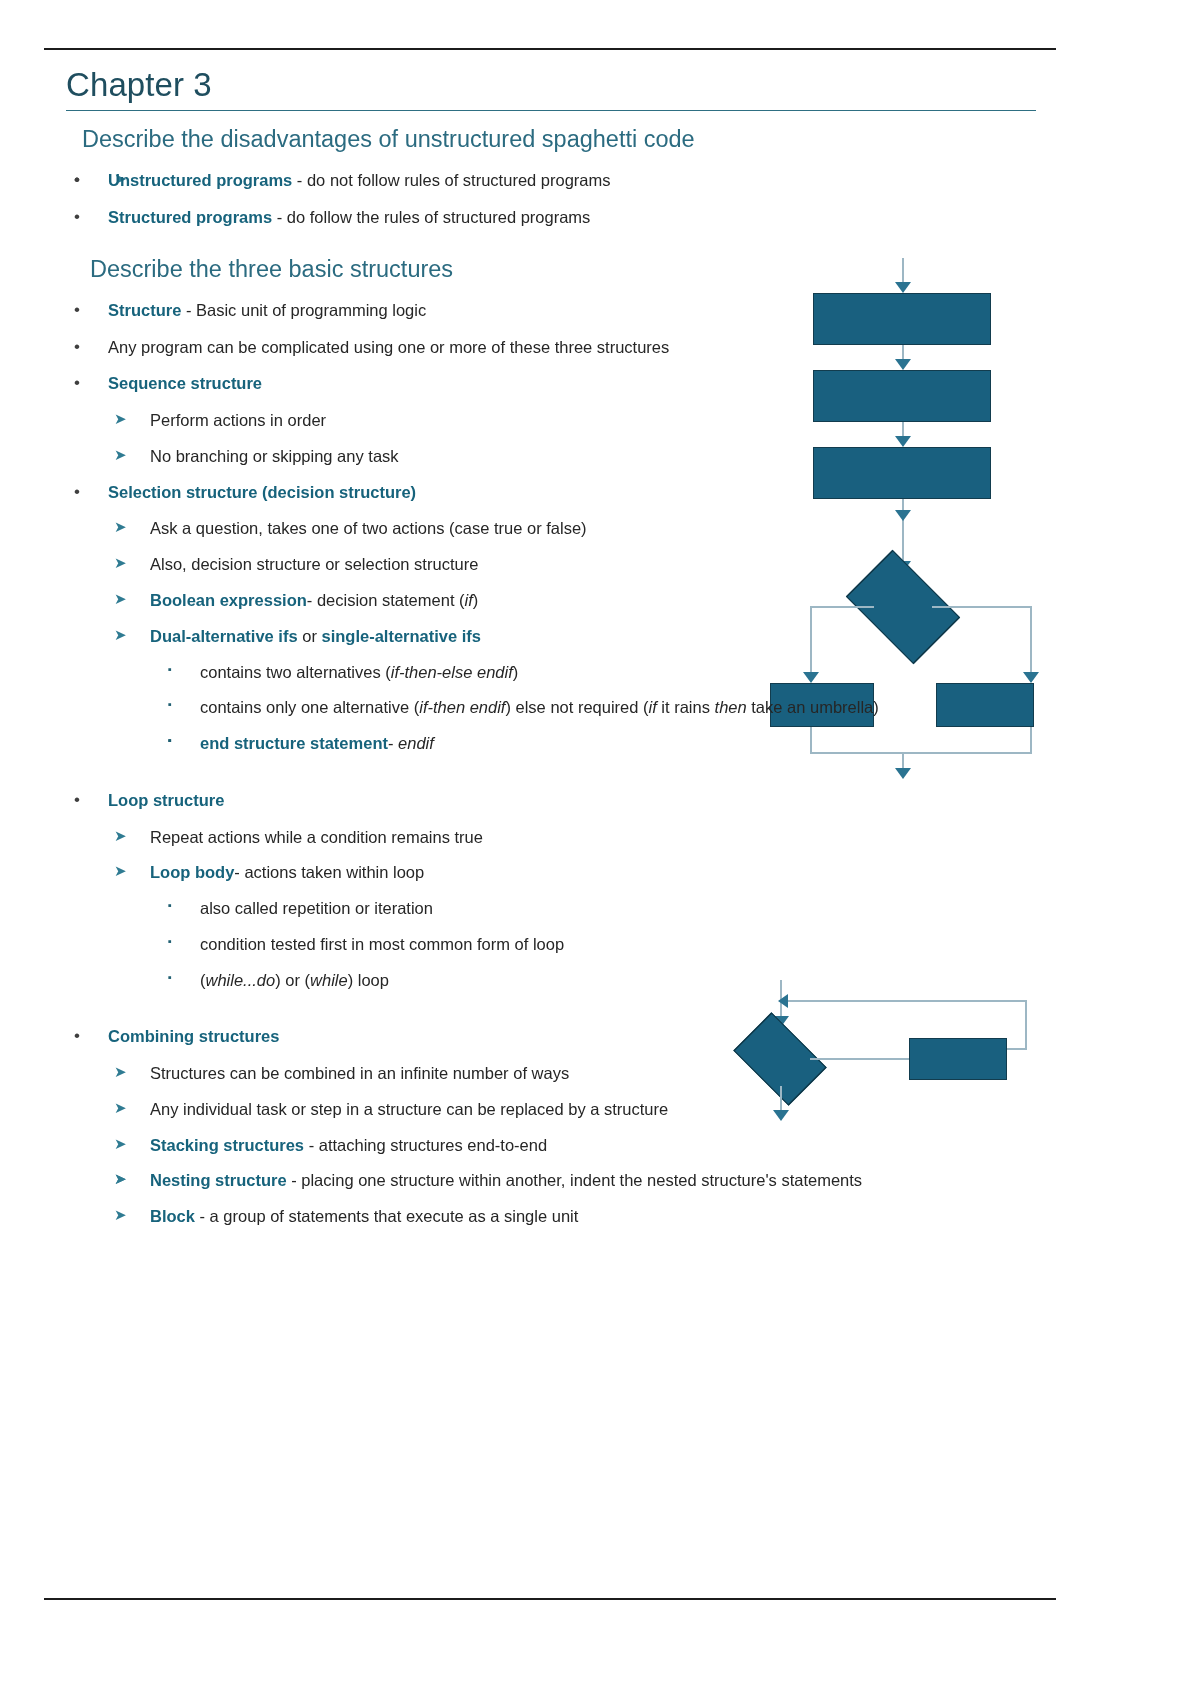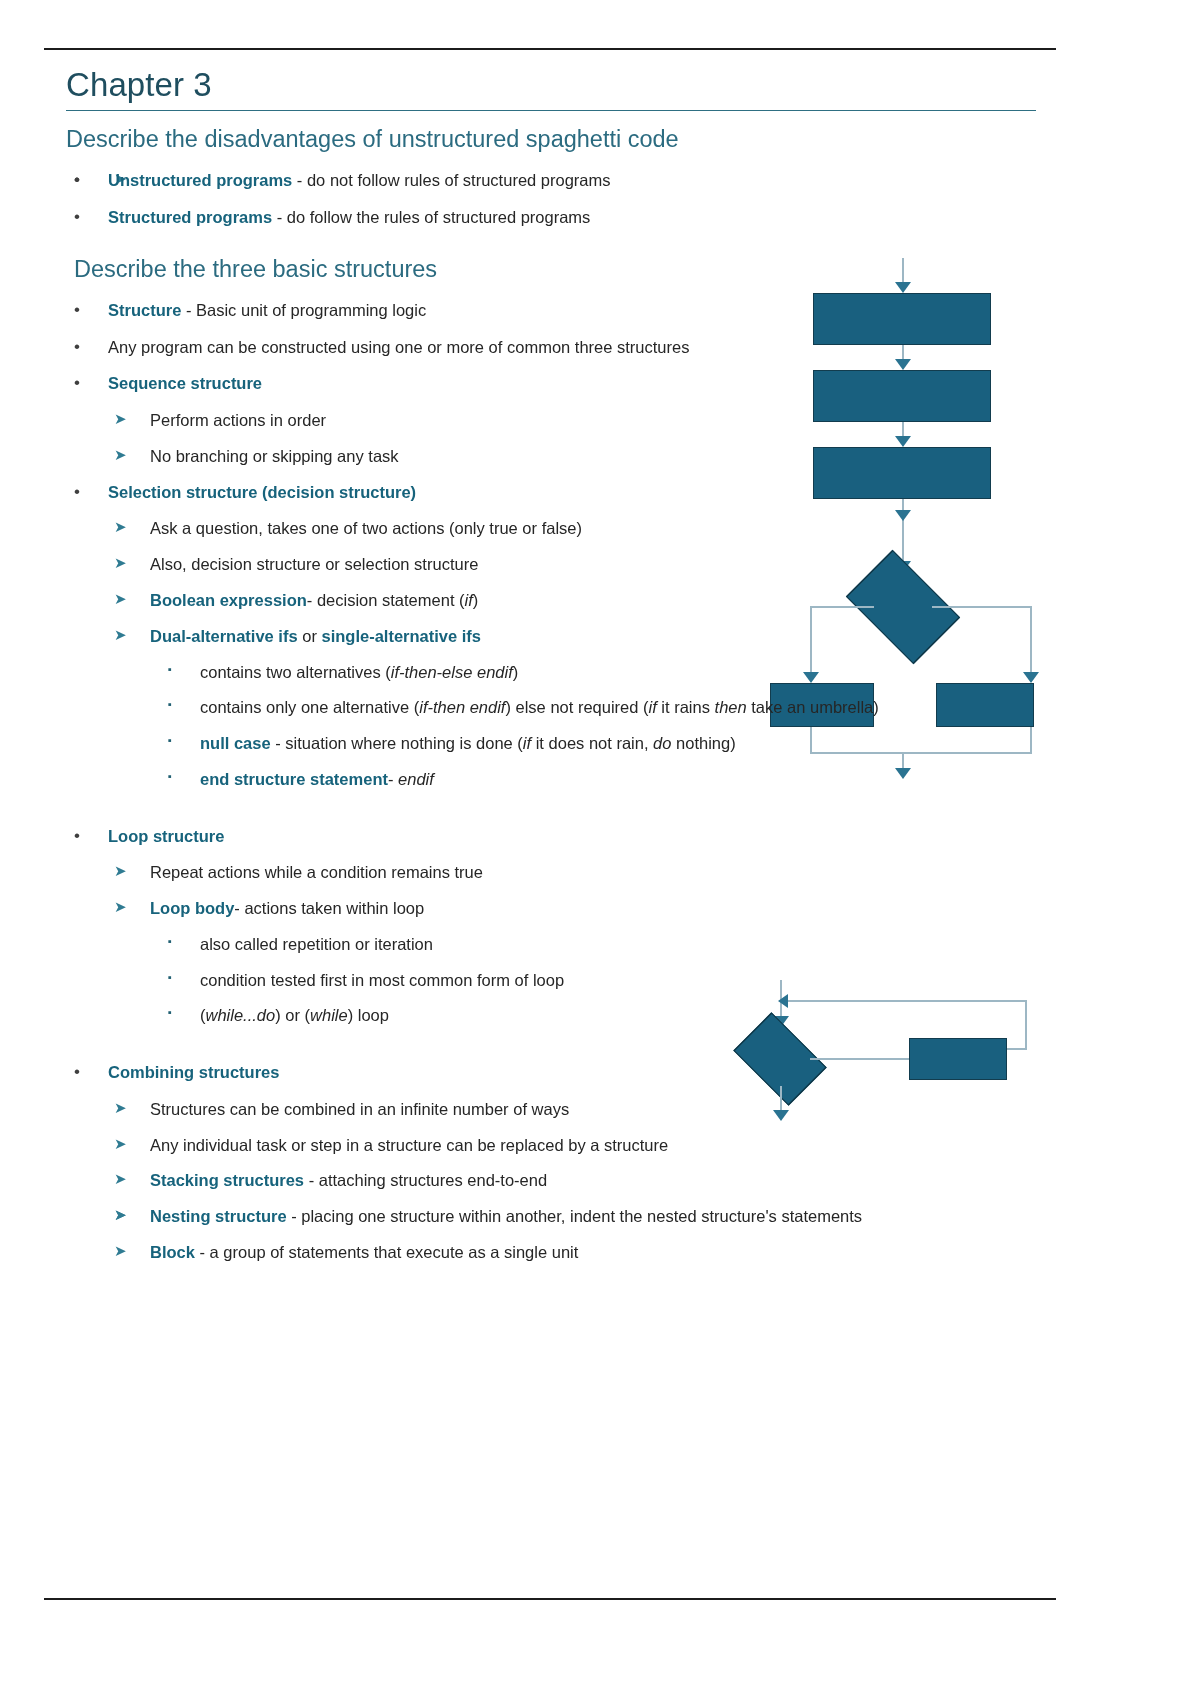--- a/index.html
+++ b/index.html
@@ -44,21 +44,21 @@
   .chapter-rule {
     width: 970px;
     border-bottom: 1px solid #2e6f82;
     margin: 2px 0 14px 0;
     height: 0;
   }
   h2.section {
     font-size: 23.5px;
     font-weight: 400;
     color: #2b6b80;
-    margin: 0 0 16px 0;
+    margin: 0 0 16px 16px;
     line-height: 1.2;
   }
   h2.section.indented { padding-left: 8px; }
   h2.section.spaced { margin-top: 26px; }
 
   ul { list-style: none; margin: 0; padding: 0; }
 
   li.lvl1 {
     position: relative;
     padding-left: 42px;
@@ -211,32 +211,32 @@
         <h2 class="section">Describe the disadvantages of unstructured spaghetti code</h2>
         <ul>
           <li class="lvl1"><span class="bul">•</span></li>
           <li class="lvl2"><span class="bul">➤</span></li>
           <li class="lvl1"><span class="bul">•</span><span><span class="kw">Unstructured programs</span><span> - do not follow rules of structured programs</span></span></li>
           <li class="lvl1"><span class="bul">•</span><span><span class="kw">Structured programs</span><span> - do follow the rules of structured programs</span></span></li>
         </ul>
         <h2 class="section indented spaced">Describe the three basic structures</h2>
         <ul>
           <li class="lvl1"><span class="bul">•</span><span><span class="kw">Structure</span><span> - Basic unit of programming logic</span></span></li>
-          <li class="lvl1"><span class="bul">•</span><span><span>Any program can be constructed using one or more of common three structures</span></span></li>
+          <li class="lvl1"><span class="bul">•</span><span><span>Any program can be complicated using one or more of these three structures</span></span></li>
           <li class="lvl1"><span class="bul">•</span><span><span class="kw">Sequence structure</span></span></li>
           <li class="lvl2"><span class="bul">➤</span><span><span>Perform actions in order</span></span></li>
           <li class="lvl2"><span class="bul">➤</span><span><span>No branching or skipping any task</span></span></li>
           <li class="lvl1"><span class="bul">•</span><span><span class="kw">Selection structure (decision structure)</span></span></li>
-          <li class="lvl2"><span class="bul">➤</span><span><span>Ask a question, takes one of two actions (only true or false)</span></span></li>
+          <li class="lvl2"><span class="bul">➤</span><span><span>Ask a question, takes one of two actions (case true or false)</span></span></li>
           <li class="lvl2"><span class="bul">➤</span><span><span>Also, decision structure or selection structure</span></span></li>
           <li class="lvl2"><span class="bul">➤</span><span><span class="kw">Boolean expression</span><span>- decision statement (</span><span class="it">if</span><span>)</span></span></li>
           <li class="lvl2"><span class="bul">➤</span><span><span class="kw">Dual-alternative ifs</span><span> or </span><span class="kw">single-alternative ifs</span></span></li>
           <li class="lvl3"><span class="bul">▪</span><span><span>contains two alternatives (</span><span class="it">if-then-else</span><span>    </span><span class="it">endif</span><span>)</span></span></li>
           <li class="lvl3"><span class="bul">▪</span><span><span>contains only one alternative (</span><span class="it">if-then</span><span>    </span><span class="it">endif</span><span>) else not required (</span><span class="it">if</span><span> it rains </span><span class="it">then</span><span> take an umbrella)</span></span></li>
-          <li class="lvl3"><span class="bul">▪</span><span><span class="kw">null case</span><span> - situation where nothing is done (</span><span class="it">if</span><span> it does not rain, </span><span class="it">do</span><span> nothing)</span></span></li>
+          <li class="lvl3"><span class="bul">▪</span></li>
           <li class="lvl3"><span class="bul">▪</span><span><span class="kw">end structure statement</span><span>- </span><span class="it">endif</span></span></li>
           <li class="lvl1" style="margin-top: 34px;"><span class="bul">•</span><span><span class="kw">Loop structure</span></span></li>
           <li class="lvl2"><span class="bul">➤</span><span><span>Repeat actions while a condition remains true</span></span></li>
           <li class="lvl2"><span class="bul">➤</span><span><span class="kw">Loop body</span><span>- actions taken within loop</span></span></li>
           <li class="lvl3"><span class="bul">▪</span><span><span>also called repetition or iteration</span></span></li>
           <li class="lvl3"><span class="bul">▪</span><span><span>condition tested first in most common form of loop</span></span></li>
           <li class="lvl3"><span class="bul">▪</span><span><span>(</span><span class="it">while...do</span><span>) or (</span><span class="it">while</span><span>) loop</span></span></li>
           <li class="lvl1" style="margin-top: 34px;"><span class="bul">•</span><span><span class="kw">Combining structures</span></span></li>
           <li class="lvl2"><span class="bul">➤</span><span><span>Structures can be combined in an infinite number of ways</span></span></li>
           <li class="lvl2"><span class="bul">➤</span><span><span>Any individual task or step in a structure can be replaced by a structure</span></span></li>

